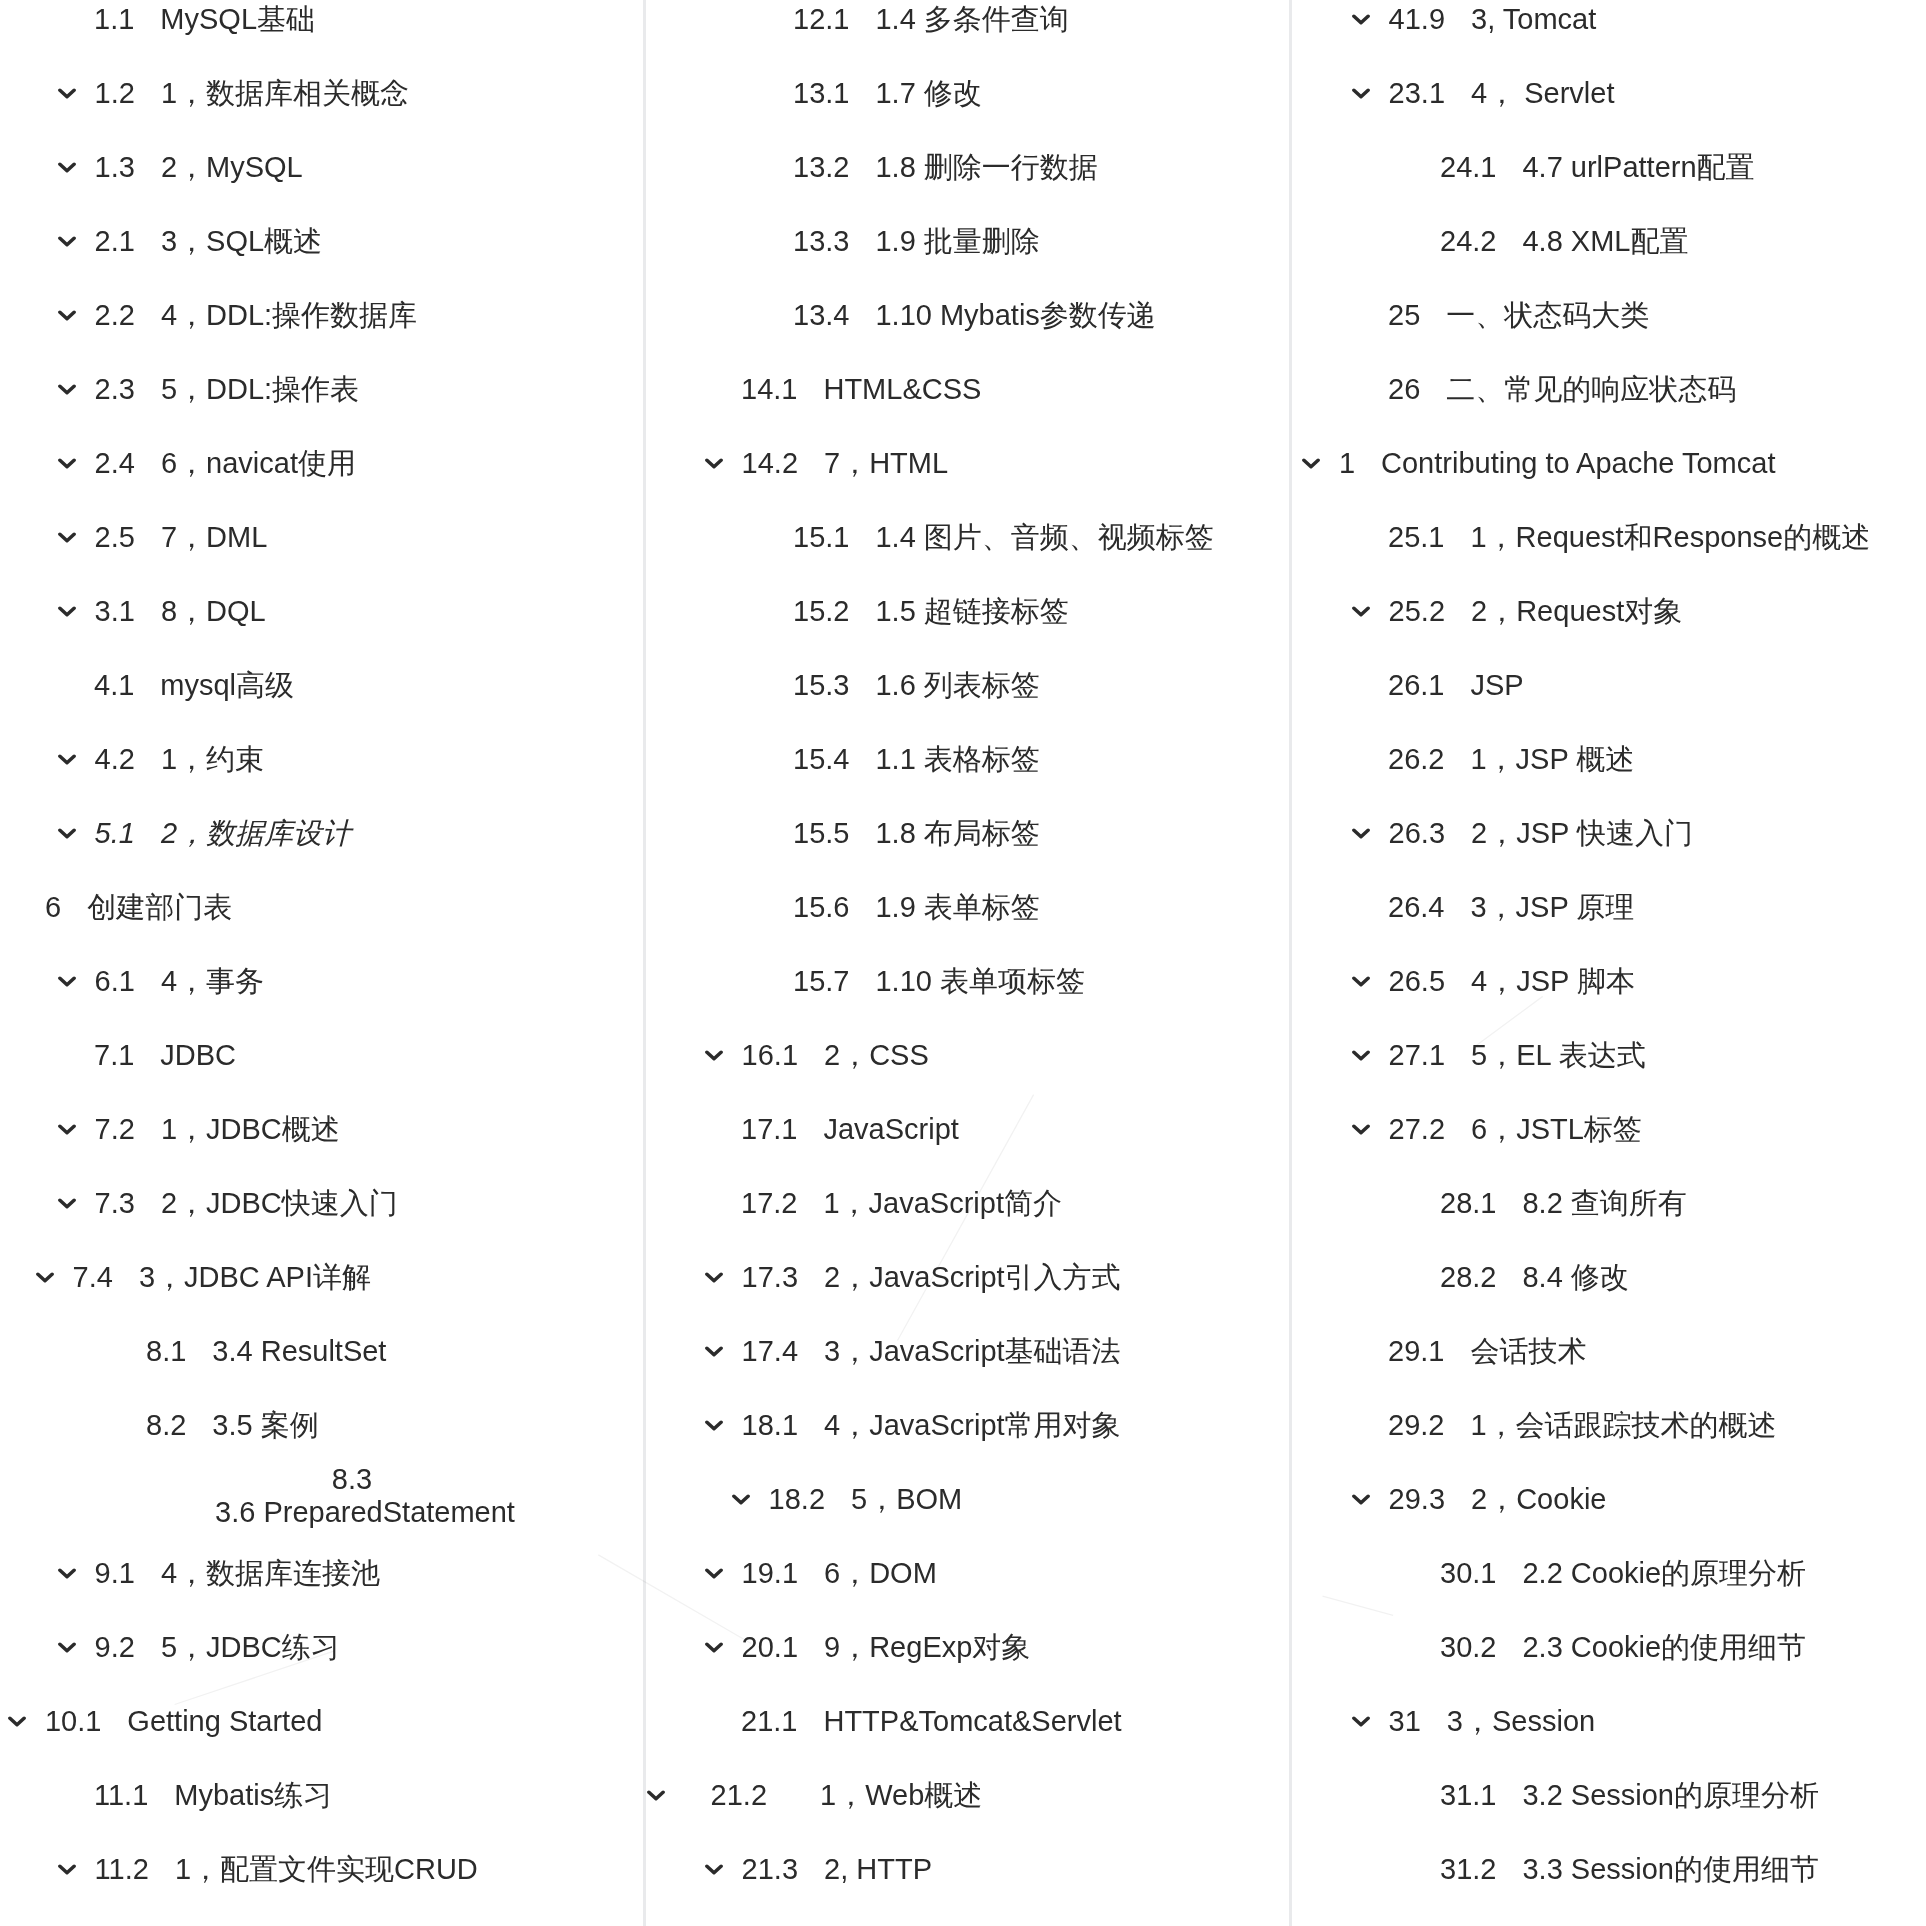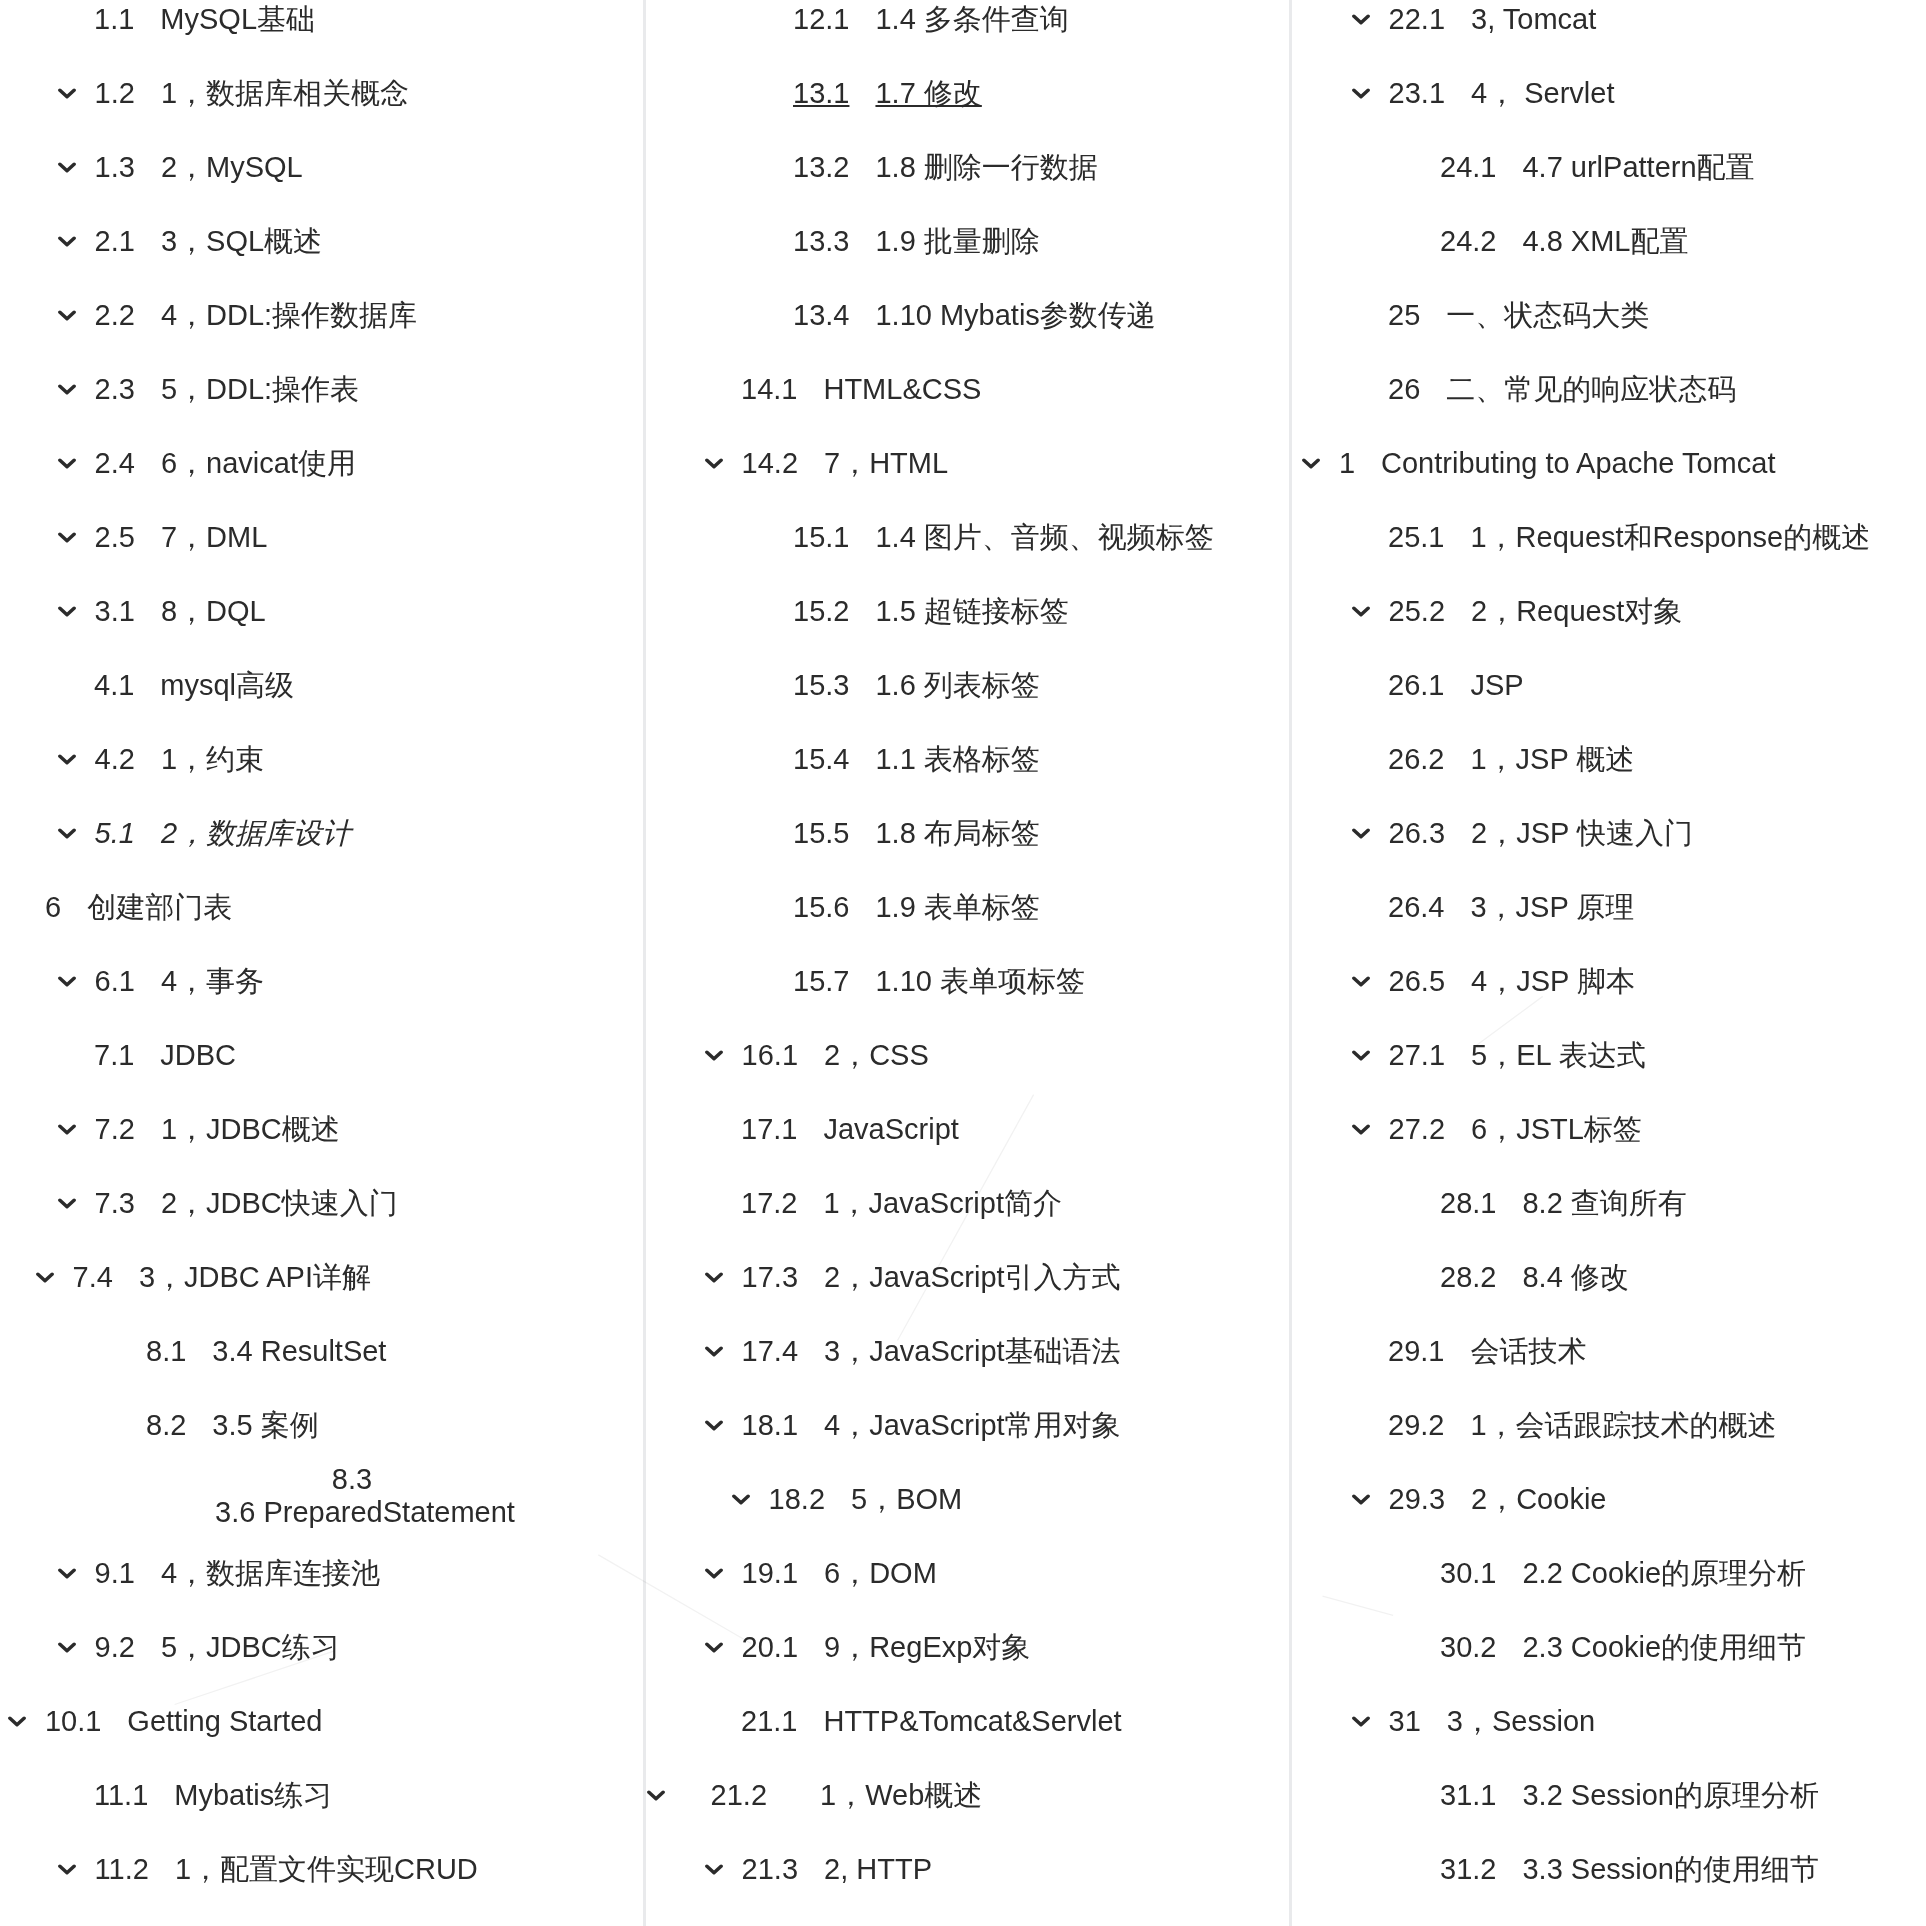--- a/index.html
+++ b/index.html
@@ -198,21 +198,21 @@
         </svg>
         <span class="num">11.2</span>
         <span class="title">1，配置文件实现CRUD</span>
       </div>
     </div>
   <div class="column" id="col-1">
       <div class="row" style="padding-left: 146px;">
         <span class="num">12.1</span>
         <span class="title">1.4  多条件查询</span>
       </div>
-      <div class="row" style="padding-left: 146px; text-decoration: underline;">
+      <div class="row" style="padding-left: 146px;">
         <span class="num">13.1</span>
         <span class="title">1.7  修改</span>
       </div>
       <div class="row" style="padding-left: 146px;">
         <span class="num">13.2</span>
         <span class="title">1.8  删除一行数据</span>
       </div>
       <div class="row" style="padding-left: 146px;">
         <span class="num">13.3</span>
         <span class="title">1.9  批量删除</span>
@@ -334,21 +334,21 @@
         </svg>
         <span class="num">21.3</span>
         <span class="title">2, HTTP</span>
       </div>
     </div>
   <div class="column" id="col-2">
       <div class="row" style="padding-left: 58px;">
         <svg class="chev" viewBox="0 0 28 16">
           <polyline points="3,2.5 14,12.5 25,2.5"></polyline>
         </svg>
-        <span class="num">22.1</span>
+        <span class="num">41.9</span>
         <span class="title">3, Tomcat</span>
       </div>
       <div class="row" style="padding-left: 58px;">
         <svg class="chev" viewBox="0 0 28 16">
           <polyline points="3,2.5 14,12.5 25,2.5"></polyline>
         </svg>
         <span class="num">23.1</span>
         <span class="title">4， Servlet</span>
       </div>
       <div class="row" style="padding-left: 146px;">

